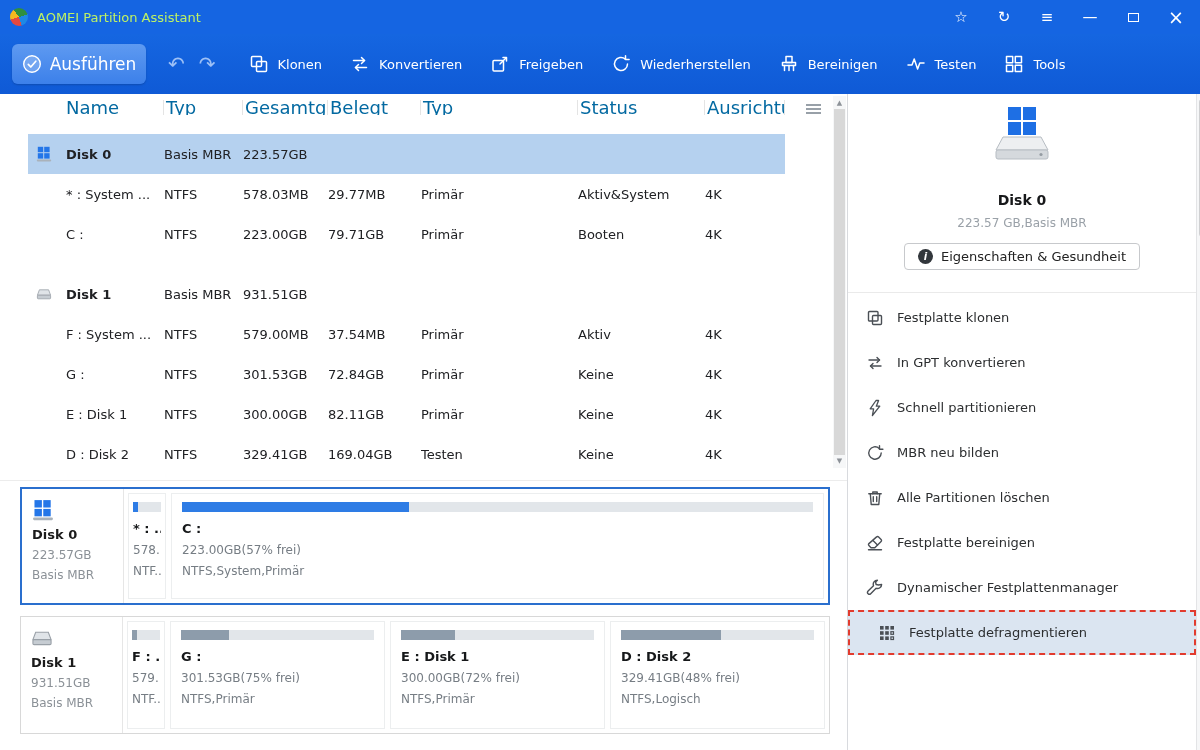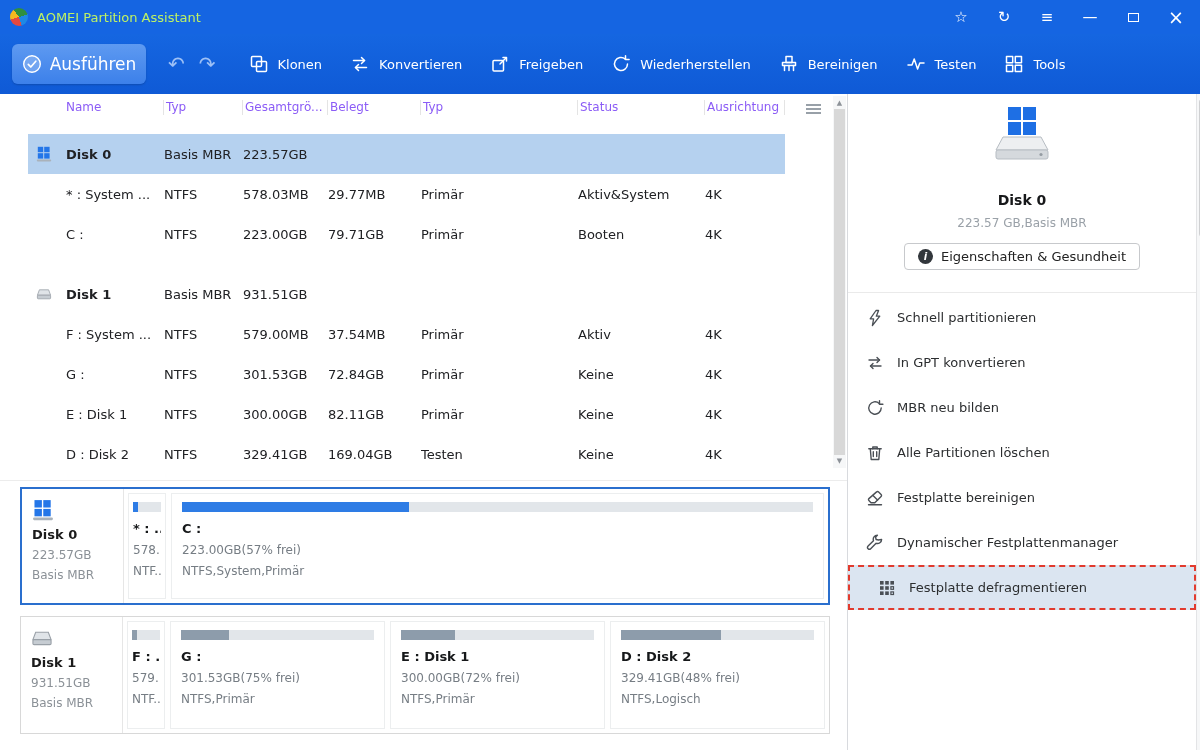--- a/index.html
+++ b/index.html
@@ -24,21 +24,21 @@
   .histbtn + .histbtn{margin-left:14px;}
   .toolbar-items{display:flex;align-items:center;gap:27px;margin-left:32px;}
   .tb-item{display:flex;align-items:center;gap:8px;color:#fff;font-size:13px;cursor:pointer;white-space:nowrap;}
   .tb-icon{display:inline-flex;width:22px;height:22px;}
 
   
   .content{flex:1;display:flex;min-height:0;}
   .main{flex:0 0 848px;width:848px;border-right:1px solid #d8dade;position:relative;background:#fff;}
 
   
-  .table-header{display:grid;grid-template-columns:136px 79px 85px 93px 157px 127px 80px;height:26px;margin-left:28px;width:757px;align-items:center;color:#8b5cf6;font-size:12px;}
+  .table-header{display:grid;grid-template-columns:136px 79px 85px 93px 157px 127px 80px;height:26px;margin-left:28px;width:757px;align-items:center;color:#0369a1;font-size:18px;}
   .th{border-right:1px solid #e4e4e4;height:15px;line-height:15px;padding-left:2px;white-space:nowrap;overflow:hidden;}
   .th-name{padding-left:38px;}
   .view-icon{position:absolute;top:8px;left:806px;width:16px;cursor:pointer;}
   .view-icon i{display:block;width:15px;height:2px;background:#98a0a8;margin:2px 0;}
   .table-body{margin:14px 0 0 28px;width:757px;}
   .trow{display:grid;grid-template-columns:136px 79px 85px 93px 157px 127px 80px;height:40px;align-items:center;cursor:default;}
   .trow.gap-before{margin-top:20px;}
   .trow.selected{background:var(--selected-row,#b5d1ef);}
   .td{overflow:hidden;white-space:nowrap;text-overflow:ellipsis;padding-right:4px;}
   .td-name{position:relative;padding-left:38px;height:100%;display:flex;align-items:center;}
@@ -422,37 +422,48 @@
       <div class="sb-sub">223.57 GB,Basis MBR</div>
       <button class="prop-btn">
         <span class="info-ic">i</span>
         <span>Eigenschaften &amp; Gesundheit</span>
       </button>
       <div class="sb-divider"></div>
       <div class="menu" id="sidebar-menu">
           <div class="menu-item">
             <span class="mi-icon">
               <svg width="18" height="18" viewBox="0 0 18 18">
-                <path d="M10 1.5L4.2 9.8h3.4L6.4 16.5l7.4-9.3h-3.5L12.6 1.5z" fill="none" stroke="#4a4f55" stroke-width="1.3" stroke-linejoin="round"></path>
-              </svg>
-            </span>
-            <span class="mi-label">Schnell partitionieren</span>
+                <g fill="none" stroke="#4a4f55" stroke-width="1.4" stroke-linecap="round" stroke-linejoin="round">
+                  <rect x="2.5" y="2.5" width="9.5" height="9.5" rx="1"></rect>
+                  <rect x="6.5" y="6.5" width="9" height="9" rx="1"></rect>
+                </g>
+              </svg>
+            </span>
+            <span class="mi-label">Festplatte klonen</span>
           </div>
           <div class="menu-item">
             <span class="mi-icon">
               <svg width="18" height="18" viewBox="0 0 18 18">
                 <g fill="none" stroke="#4a4f55" stroke-width="1.4" stroke-linecap="round" stroke-linejoin="round">
                   <path d="M3 6h10.5"></path>
                   <path d="M11 3.5L13.5 6 11 8.5"></path>
                   <path d="M15 12H4.5"></path>
                   <path d="M7 9.5L4.5 12 7 14.5"></path>
                 </g>
               </svg>
             </span>
             <span class="mi-label">In GPT konvertieren</span>
+          </div>
+          <div class="menu-item">
+            <span class="mi-icon">
+              <svg width="18" height="18" viewBox="0 0 18 18">
+                <path d="M10 1.5L4.2 9.8h3.4L6.4 16.5l7.4-9.3h-3.5L12.6 1.5z" fill="none" stroke="#4a4f55" stroke-width="1.3" stroke-linejoin="round"></path>
+              </svg>
+            </span>
+            <span class="mi-label">Schnell partitionieren</span>
           </div>
           <div class="menu-item">
             <span class="mi-icon">
               <svg width="18" height="18" viewBox="0 0 18 18">
                 <g fill="none" stroke="#4a4f55" stroke-width="1.4" stroke-linecap="round" stroke-linejoin="round">
                   <path d="M15.2 9a6.2 6.2 0 1 1-2-4.6"></path>
                   <path d="M13.5 1.8v3.4h3.4"></path>
                 </g>
               </svg>
             </span>

